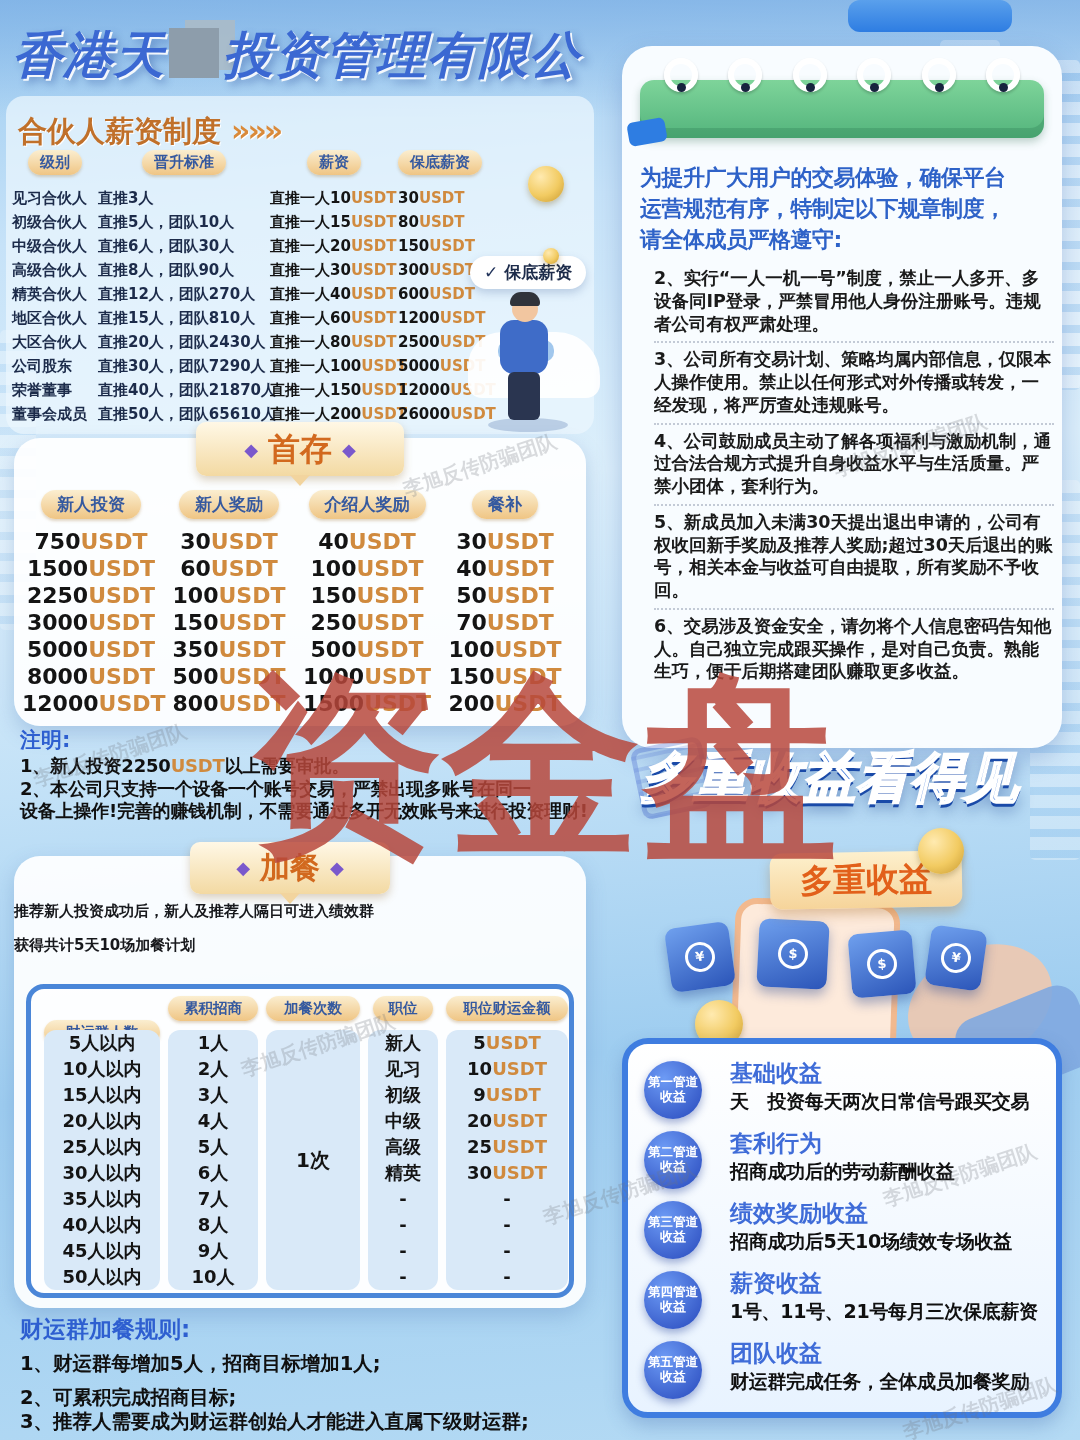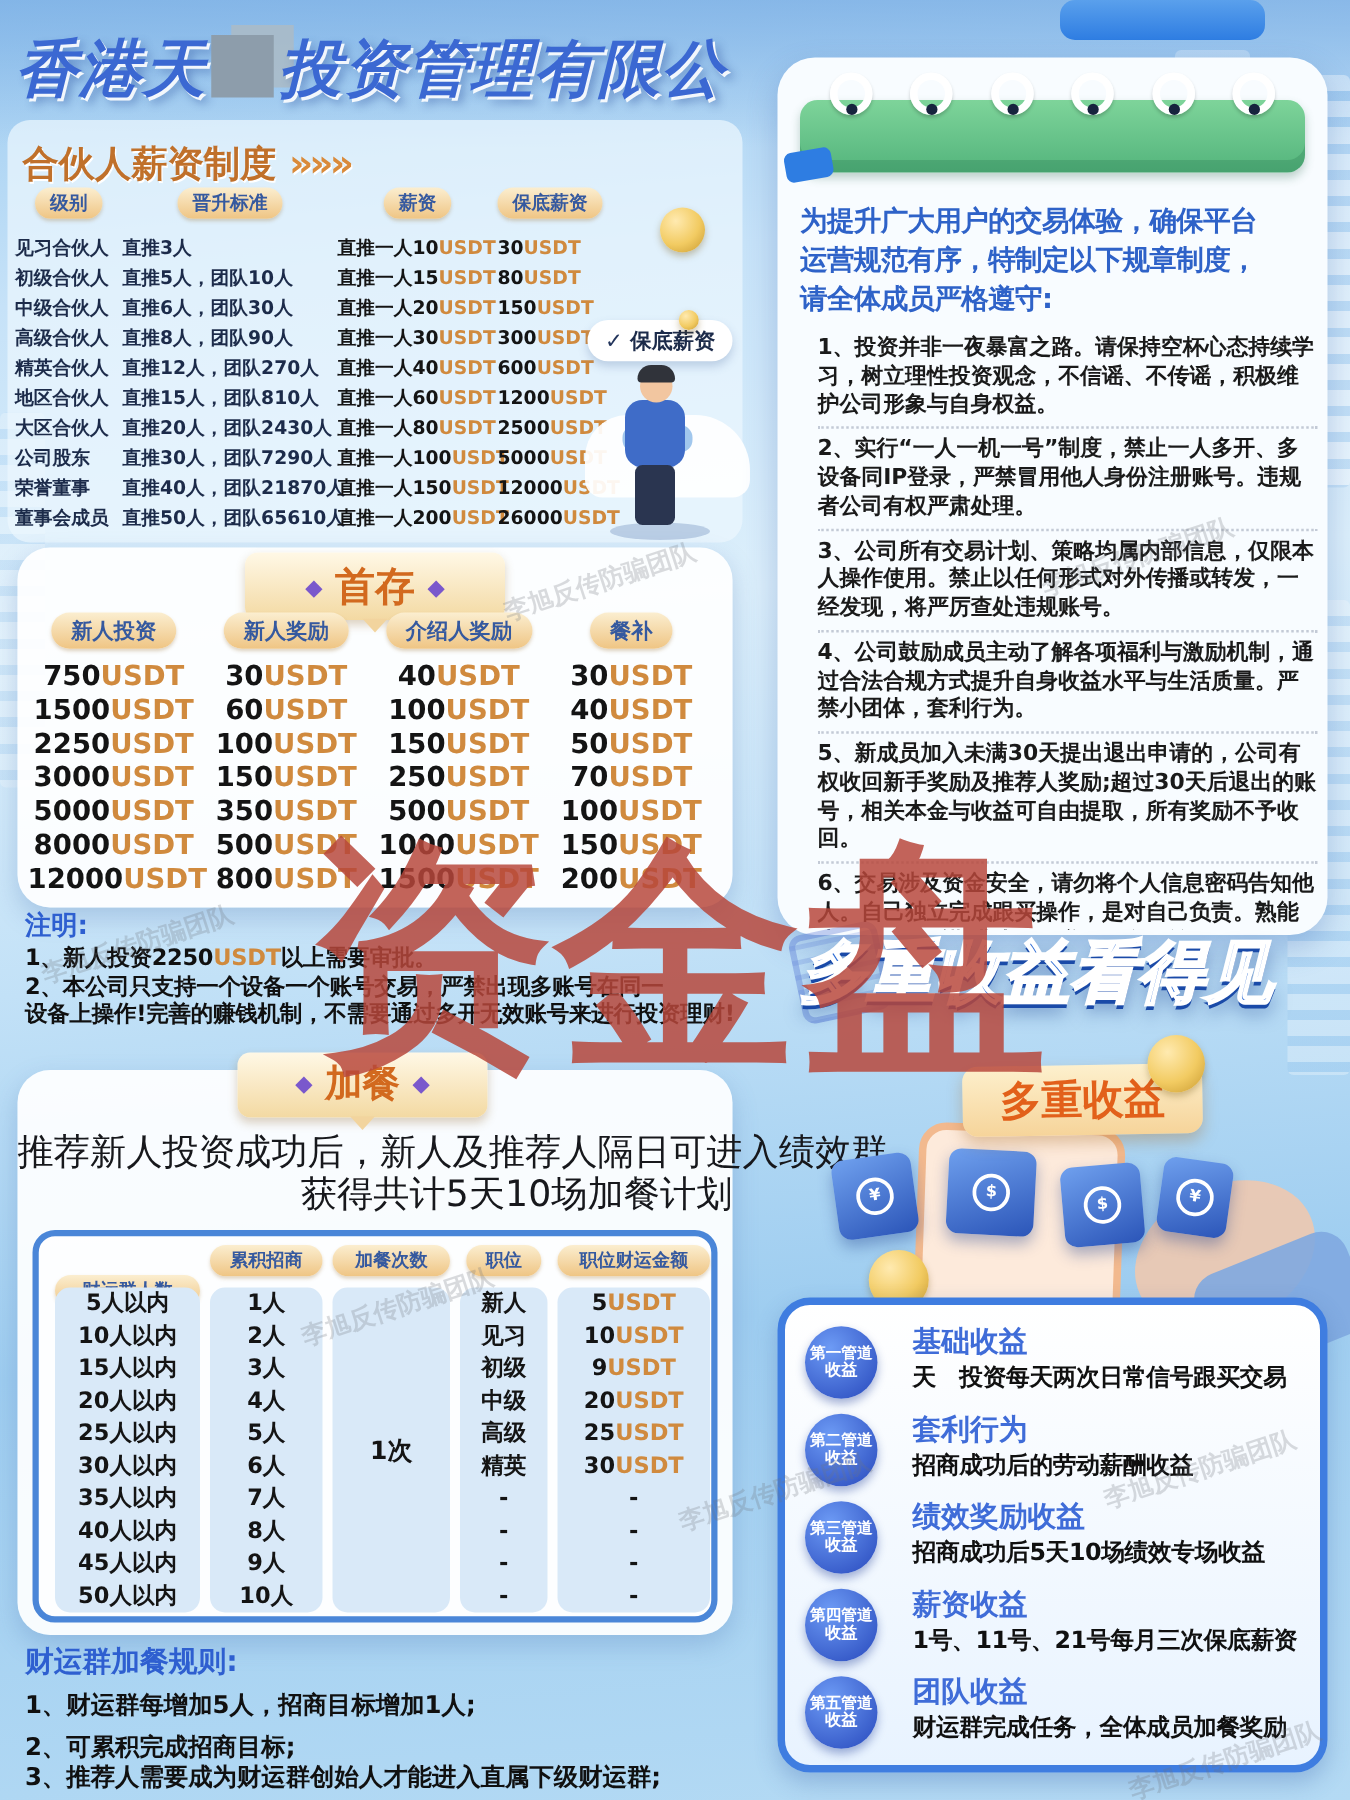--- a/index.html
+++ b/index.html
@@ -42,35 +42,35 @@
   .person-body{left:500px;top:320px;width:48px;height:54px;border-radius:14px;background:#3f6cc8;}
   .person-legs{left:508px;top:372px;width:32px;height:48px;background:#2a3550;border-radius:6px;}
   .person-shadow{left:488px;top:418px;width:80px;height:14px;background:rgba(150,175,210,.55);border-radius:50%;}
   .card{background:rgba(255,255,255,.92);border-radius:26px;box-shadow:0 8px 20px rgba(80,120,180,.28);}
   .card1{left:14px;top:438px;width:572px;height:288px;}
   .ribbon{background:linear-gradient(180deg,#fff8e6,#f3d9a2);border-radius:10px;box-shadow:0 4px 8px rgba(150,110,50,.3);
     text-align:center;color:#d2691e;font-weight:bold;}
   .ribbon::after{content:"";position:absolute;left:50%;bottom:-10px;margin-left:-10px;
     border-left:10px solid transparent;border-right:10px solid transparent;border-top:11px solid #f2d49e;}
   .ribbon .dia{color:#7a58cc;font-size:18px;vertical-align:4px;margin:0 10px;}
-  .ribbon1{left:196px;top:442px;width:208px;height:54px;line-height:54px;font-size:32px;text-align:center;}
+  .ribbon1{left:196px;top:422px;width:208px;height:54px;line-height:54px;font-size:32px;text-align:center;}
   .s-headers{left:22px;top:490px;width:552px;display:grid;grid-template-columns:repeat(4,138px);}
   .s-headers .cell{text-align:center;}
   .s-headers .pill{font-size:17px;padding:3px 16px;}
   .s-rows{left:22px;top:528px;width:552px;}
   .s-row{display:grid;grid-template-columns:repeat(4,138px);height:27px;align-items:center;text-align:center;
     font-size:22px;font-weight:bold;white-space:nowrap;}
   .notes-h{left:20px;top:726px;font-size:21px;font-weight:bold;color:#2e5fd0;}
   .note-line{font-size:18px;font-weight:bold;color:#101010;white-space:nowrap;letter-spacing:-.2px;}
   .nl1{left:20px;top:754px;}
   .nl2{left:20px;top:777px;}
   .nl3{left:20px;top:799px;}
   .card2{left:14px;top:856px;width:572px;height:452px;}
   .ribbon2{left:190px;top:842px;width:200px;height:52px;line-height:52px;font-size:30px;}
-  .j-intro{left:14px;width:572px;text-align:right;font-size:29px;font-weight:normal;color:#17181c;white-space:nowrap;}
+  .j-intro{left:14px;width:572px;text-align:left;font-size:15px;font-weight:bold;color:#17181c;white-space:nowrap;}
   .ji1{top:902px;} .ji2{top:936px;}
   .j-panel{left:26px;top:984px;width:548px;height:314px;border:5px solid #4a86d8;border-radius:18px;background:rgba(255,255,255,.72);box-sizing:border-box;}
   .j-pill{position:absolute;top:996px;font-size:14.5px;padding:3px 0;}
   .j-col{position:absolute;top:1030px;height:260px;background:#d9e9f8;border-radius:12px;}
   .j-cell{height:26px;line-height:26px;text-align:center;font-size:18px;font-weight:bold;color:#141414;white-space:nowrap;}
   .j-times{display:flex;align-items:center;justify-content:center;font-size:20px;font-weight:bold;color:#141414;}
   .lrules-h{left:20px;top:1314px;font-size:23px;font-weight:bold;color:#2e5fd0;}
   .lrule{position:absolute;left:20px;font-size:19.5px;font-weight:bold;color:#101010;white-space:nowrap;}
   
   .tab{left:848px;top:0;width:164px;height:32px;background:linear-gradient(180deg,#5aa0ec,#2e7de2);border-radius:12px;}
@@ -381,21 +381,20 @@
     <span class="ring"></span>
     <span class="ring"></span>
     <span class="ring"></span>
     <span class="ring"></span>
     <span class="ring"></span>
     <span class="ring"></span>
   </div>
   <div class="abs board-intro">为提升广大用户的交易体验，确保平台运营规范有序，特制定以下规章制度，请全体成员严格遵守:</div>
   <div class="abs board-rules">
 
-  <div class="board-rule">1、投资并非一夜暴富之路。请保持空杯心态持续学习，树立理性投资观念，不信谣、不传谣，积极维护公司形象与自身权益。</div>
       <div class="board-rule">2、实行“一人一机一号”制度，禁止一人多开、多设备同IP登录，严禁冒用他人身份注册账号。违规者公司有权严肃处理。</div>
       <div class="board-rule">3、公司所有交易计划、策略均属内部信息，仅限本人操作使用。禁止以任何形式对外传播或转发，一经发现，将严厉查处违规账号。</div>
       <div class="board-rule">4、公司鼓励成员主动了解各项福利与激励机制，通过合法合规方式提升自身收益水平与生活质量。严禁小团体，套利行为。</div>
       <div class="board-rule">5、新成员加入未满30天提出退出申请的，公司有权收回新手奖励及推荐人奖励;超过30天后退出的账号，相关本金与收益可自由提取，所有奖励不予收回。</div>
       <div class="board-rule">6、交易涉及资金安全，请勿将个人信息密码告知他人。自己独立完成跟买操作，是对自己负责。熟能生巧，便于后期搭建团队赚取更多收益。</div>
     </div>
 
   <div class="abs stamp"></div>
   <div class="abs multi-title">多重收益看得见</div>
   <div class="abs phone"></div>

